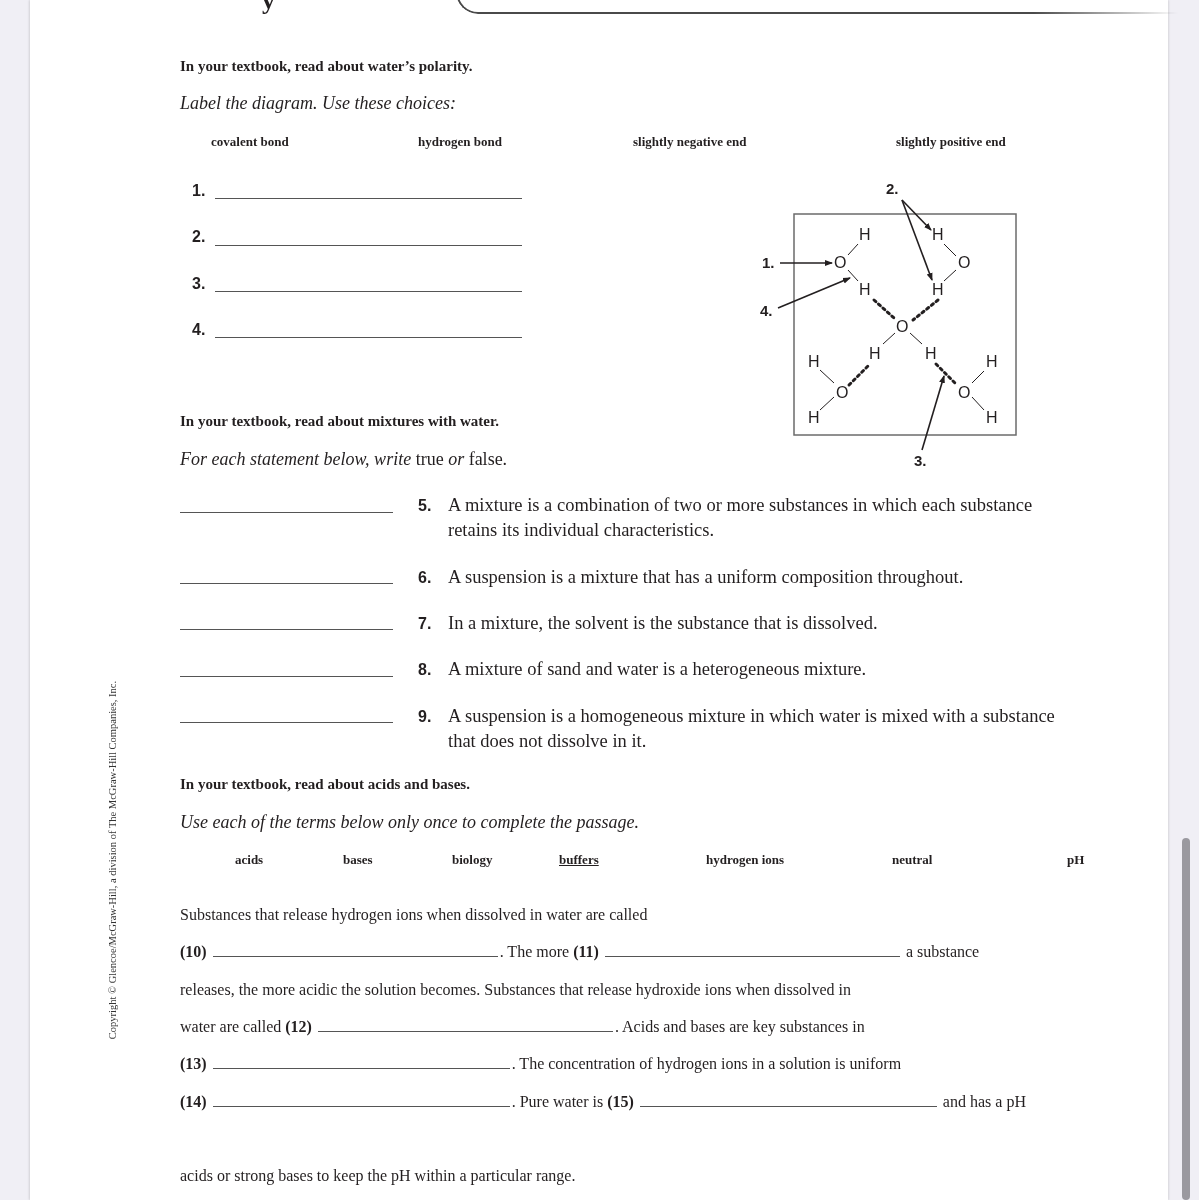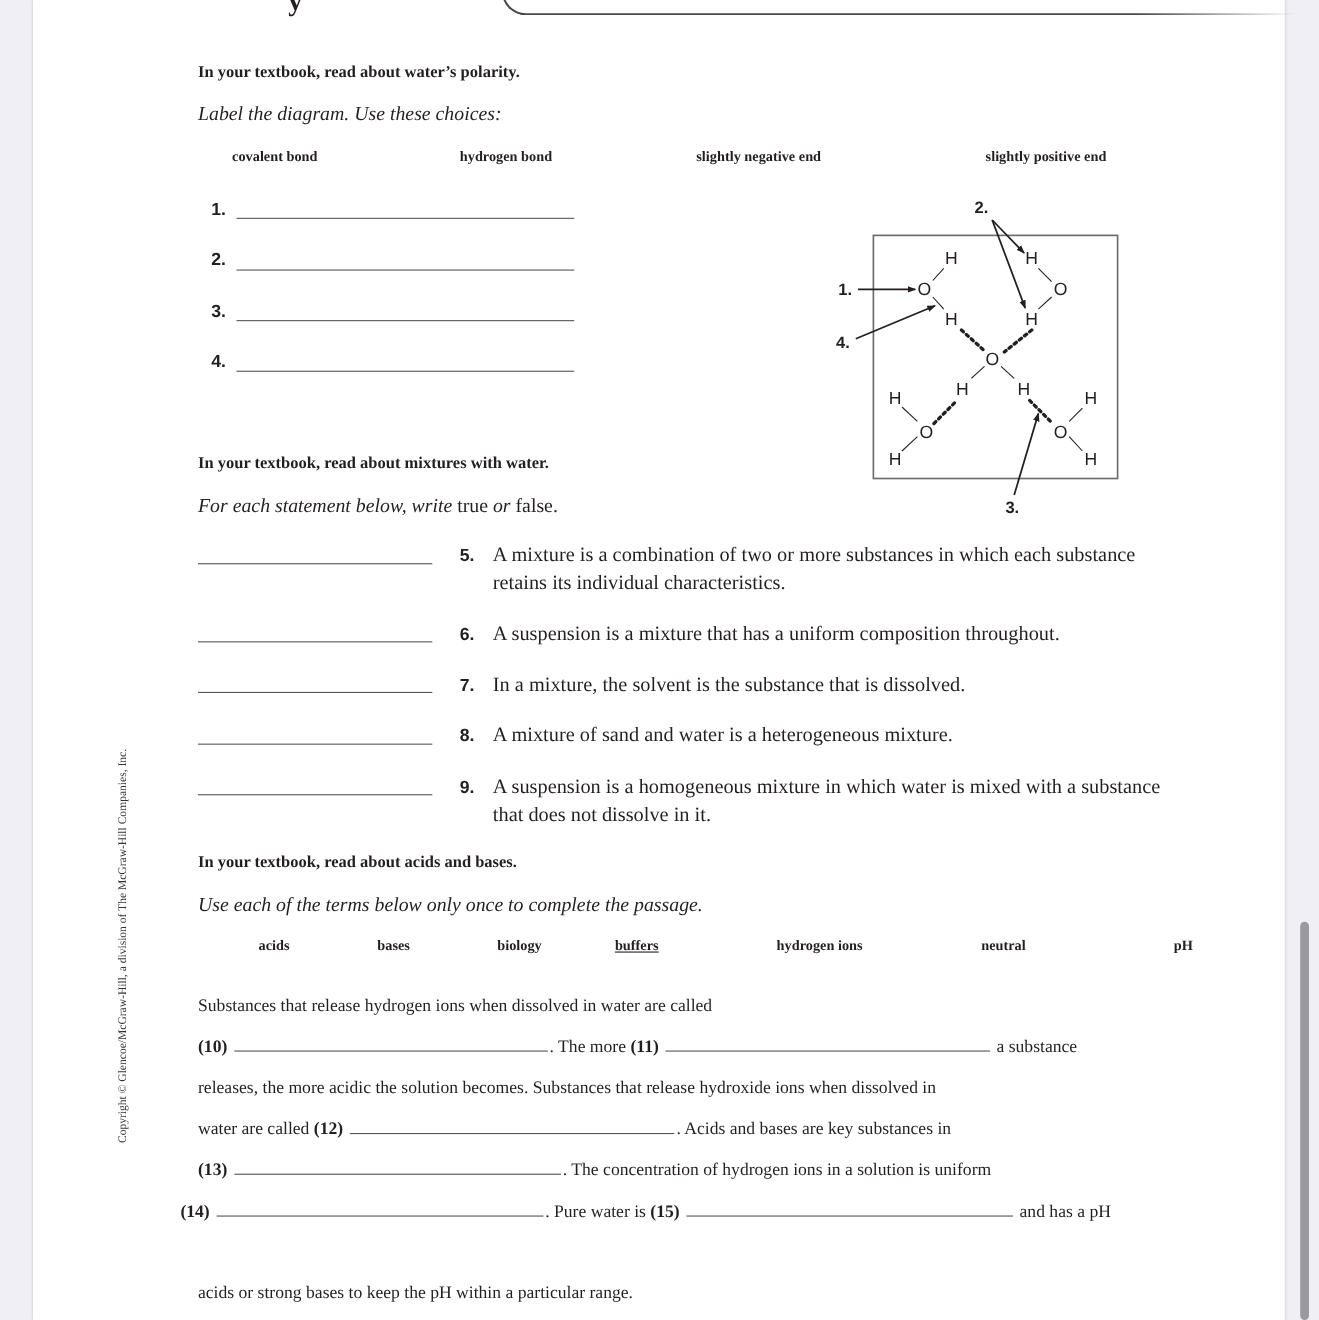--- a/index.html
+++ b/index.html
@@ -290,21 +290,21 @@
       <span>water are called</span>
       <b>(12)</b>
       <span class="inline-blank" style="width:295px;"></span><span>. Acids and bases are key substances in</span>
     </div>
 
     <div class="abs passage-line" style="left:150px; top:1055px;">
       <b>(13)</b>
       <span class="inline-blank" style="width:297px;"></span><span>. The concentration of hydrogen ions in a solution is uniform</span>
     </div>
 
-    <div class="abs passage-line" style="left:134px; top:1093px;">
+    <div class="abs passage-line" style="left:150px; top:1093px;">
       <b>(14)</b>
       <span class="inline-blank" style="width:297px;"></span><span>. Pure water is</span>
       <b>(15)</b>
       <span class="inline-blank" style="width:297px;"></span>
       <span>and has a pH</span>
     </div>
 
 
     <div class="abs passage-line" style="left:150px; top:1167px;">acids or strong bases to keep the pH within a particular range.</div>
   </div>

